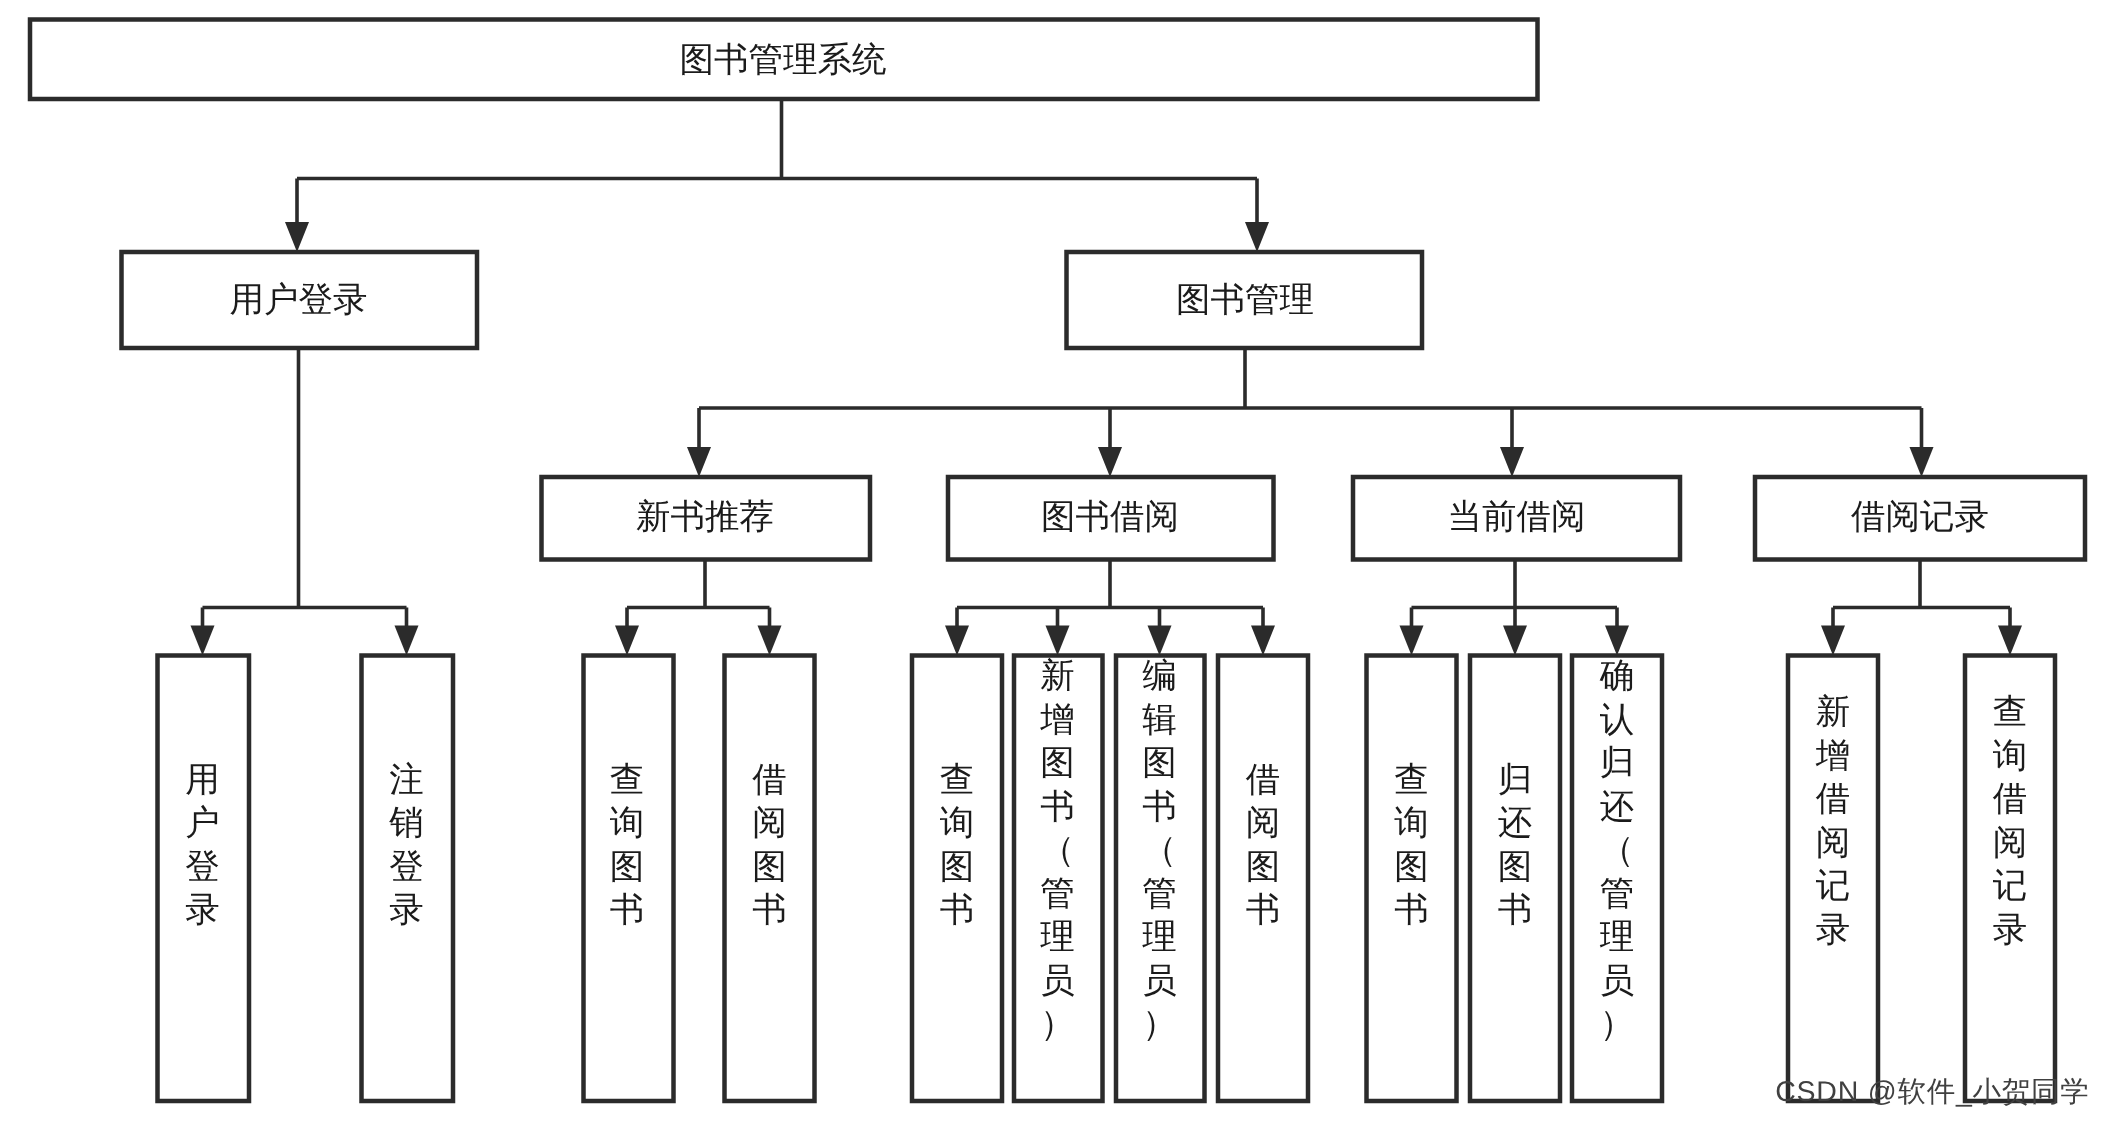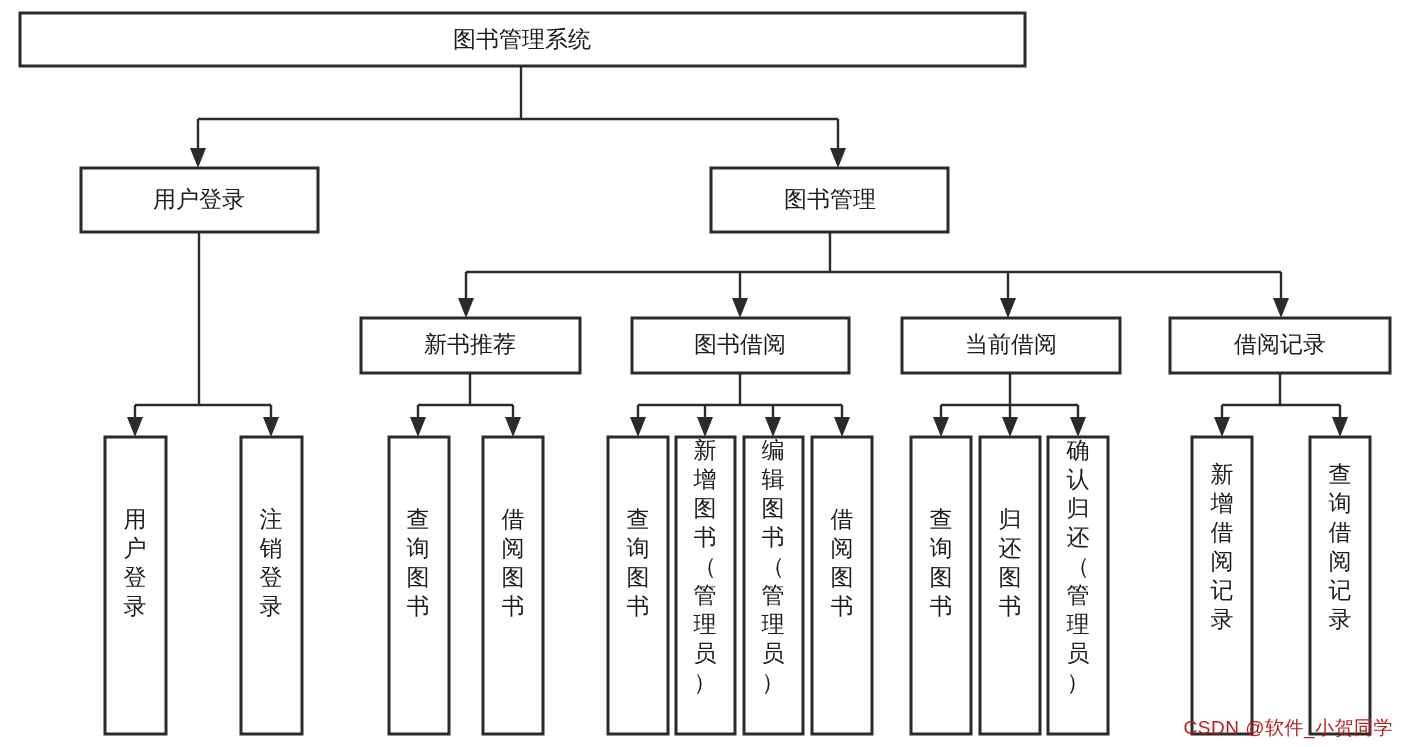--- a/index.html
+++ b/index.html
@@ -52,21 +52,21 @@
     font-size: 23px;
     fill: #1b1b1b;
     text-anchor: middle;
   }
   .watermark {
     position: absolute;
     right: 12px;
     bottom: 6px;
     font-family: "Liberation Sans", "DejaVu Sans", sans-serif;
     font-size: 19px;
-    color: #b91c1c;
+    color: #404040;
     letter-spacing: 0.5px;
     white-space: nowrap;
     user-select: none;
   }
 </style>
 </head>
 <body>
 
 <div id="diagram-root">
   <svg class="diagram-canvas" viewBox="0 0 1405 747">

